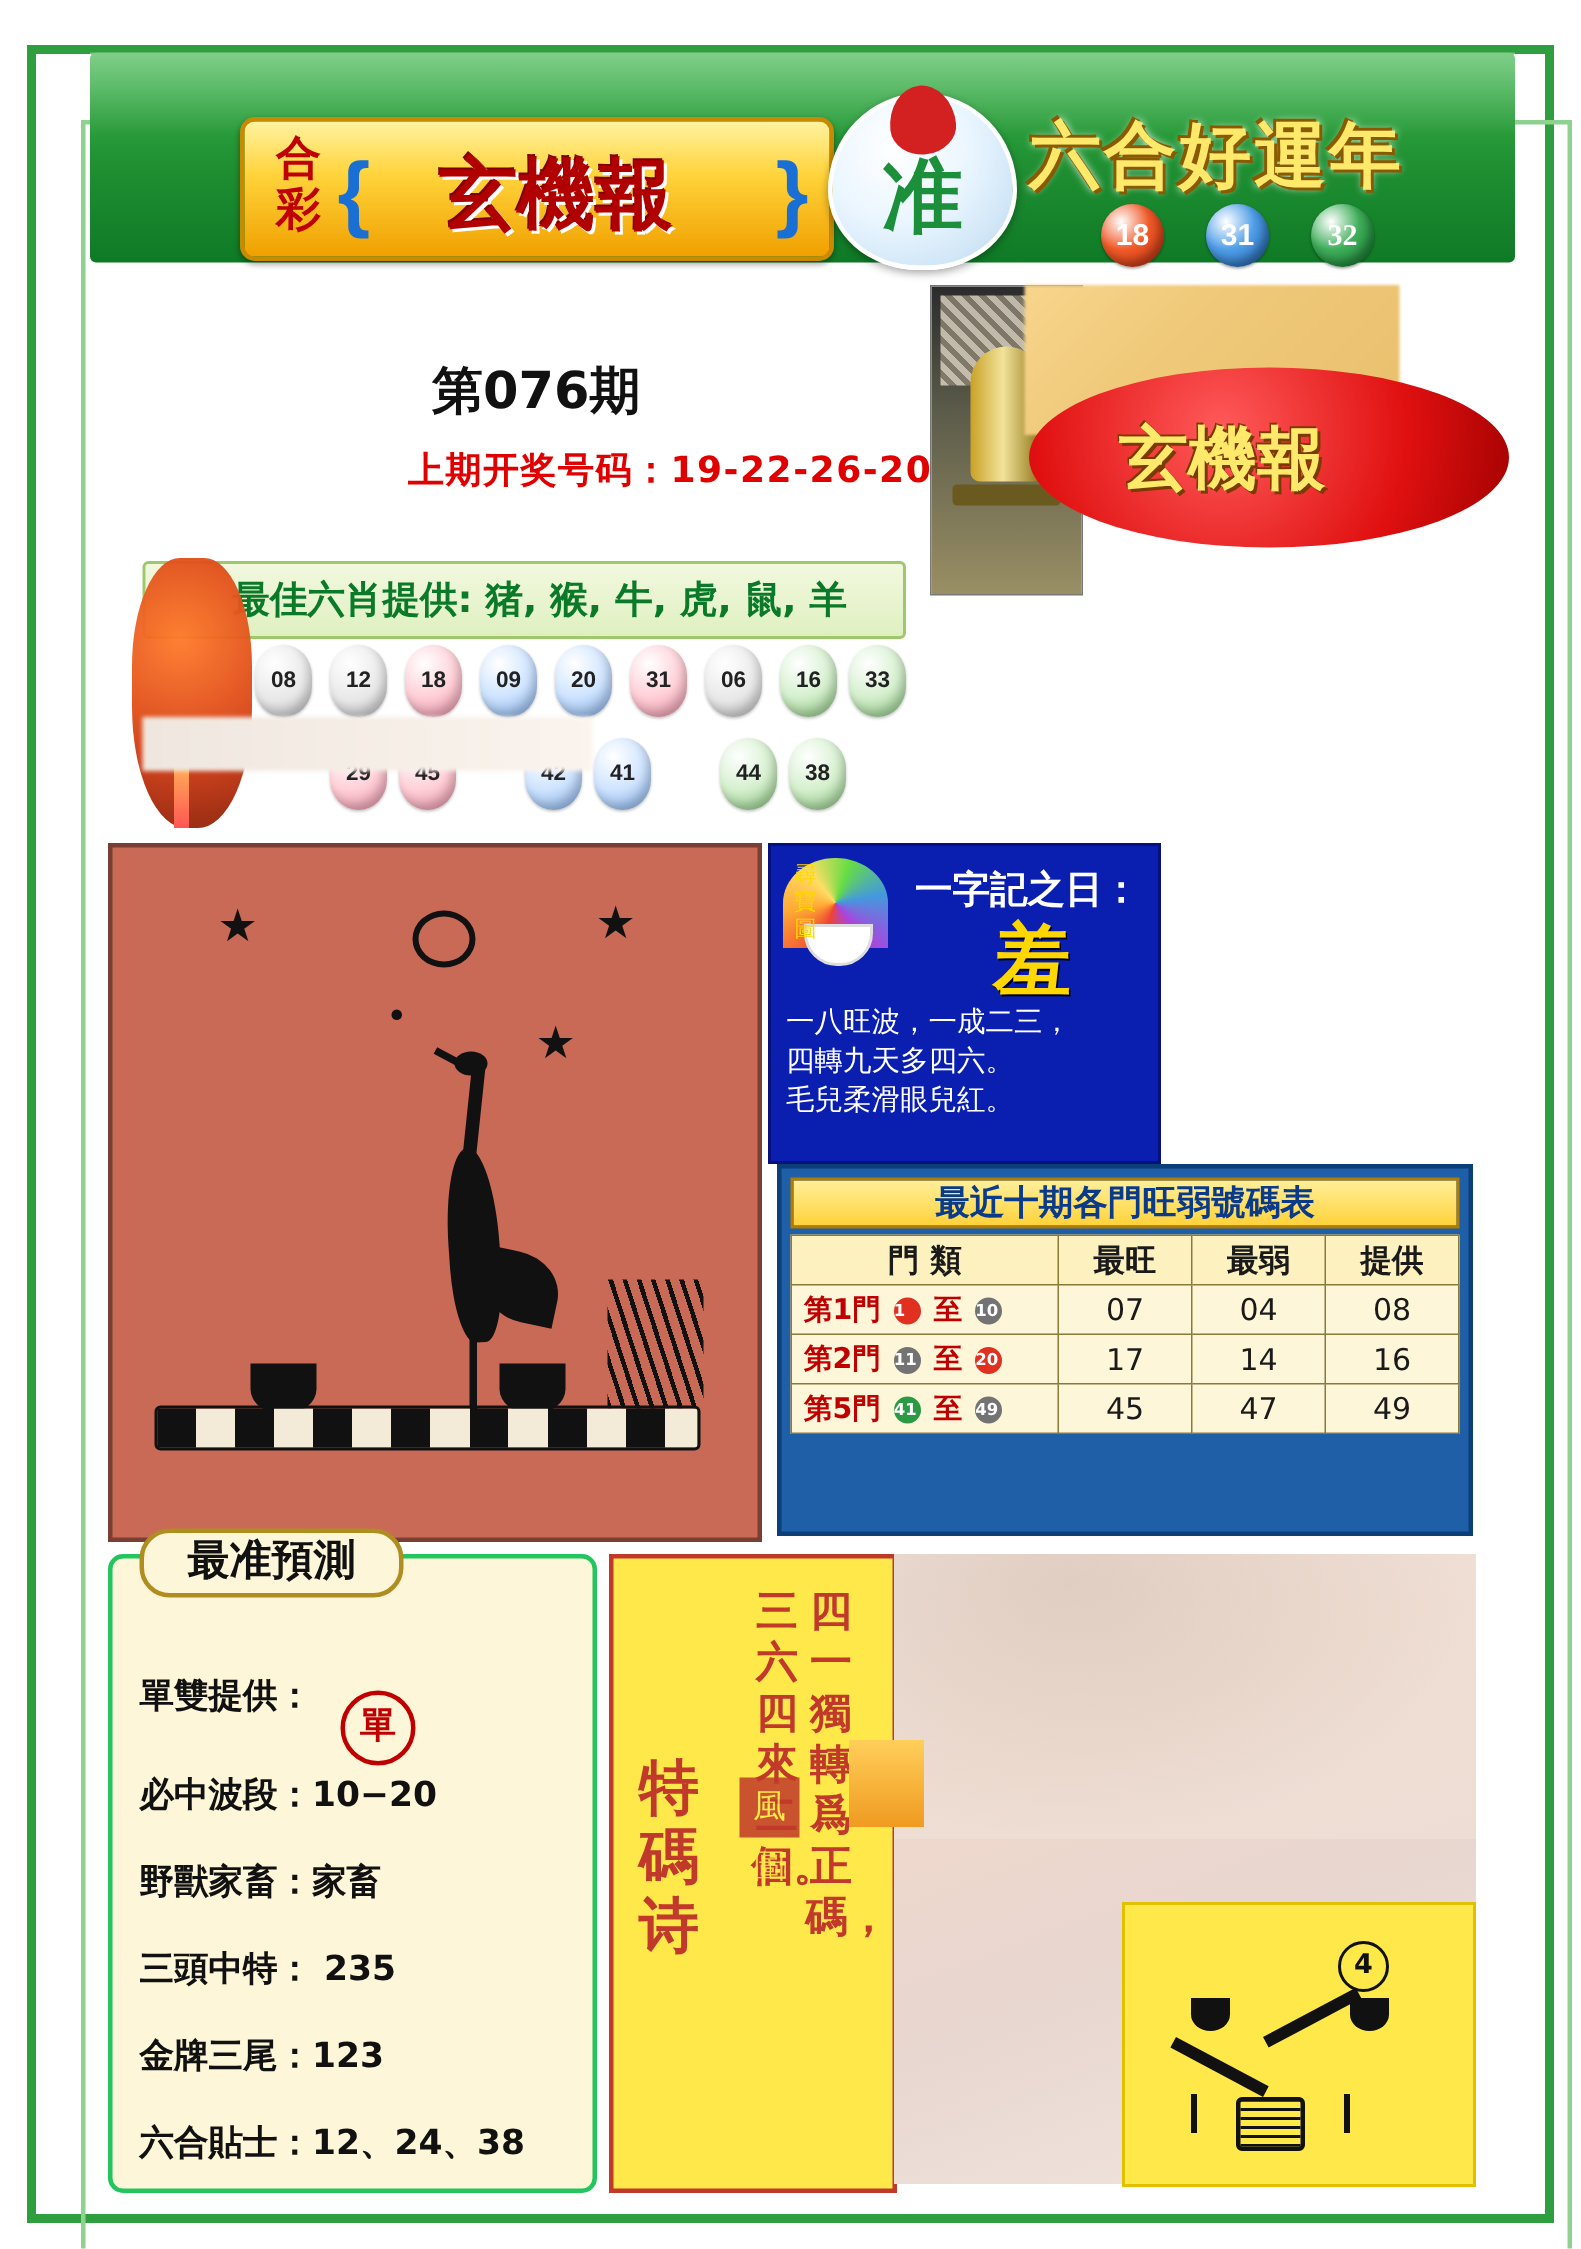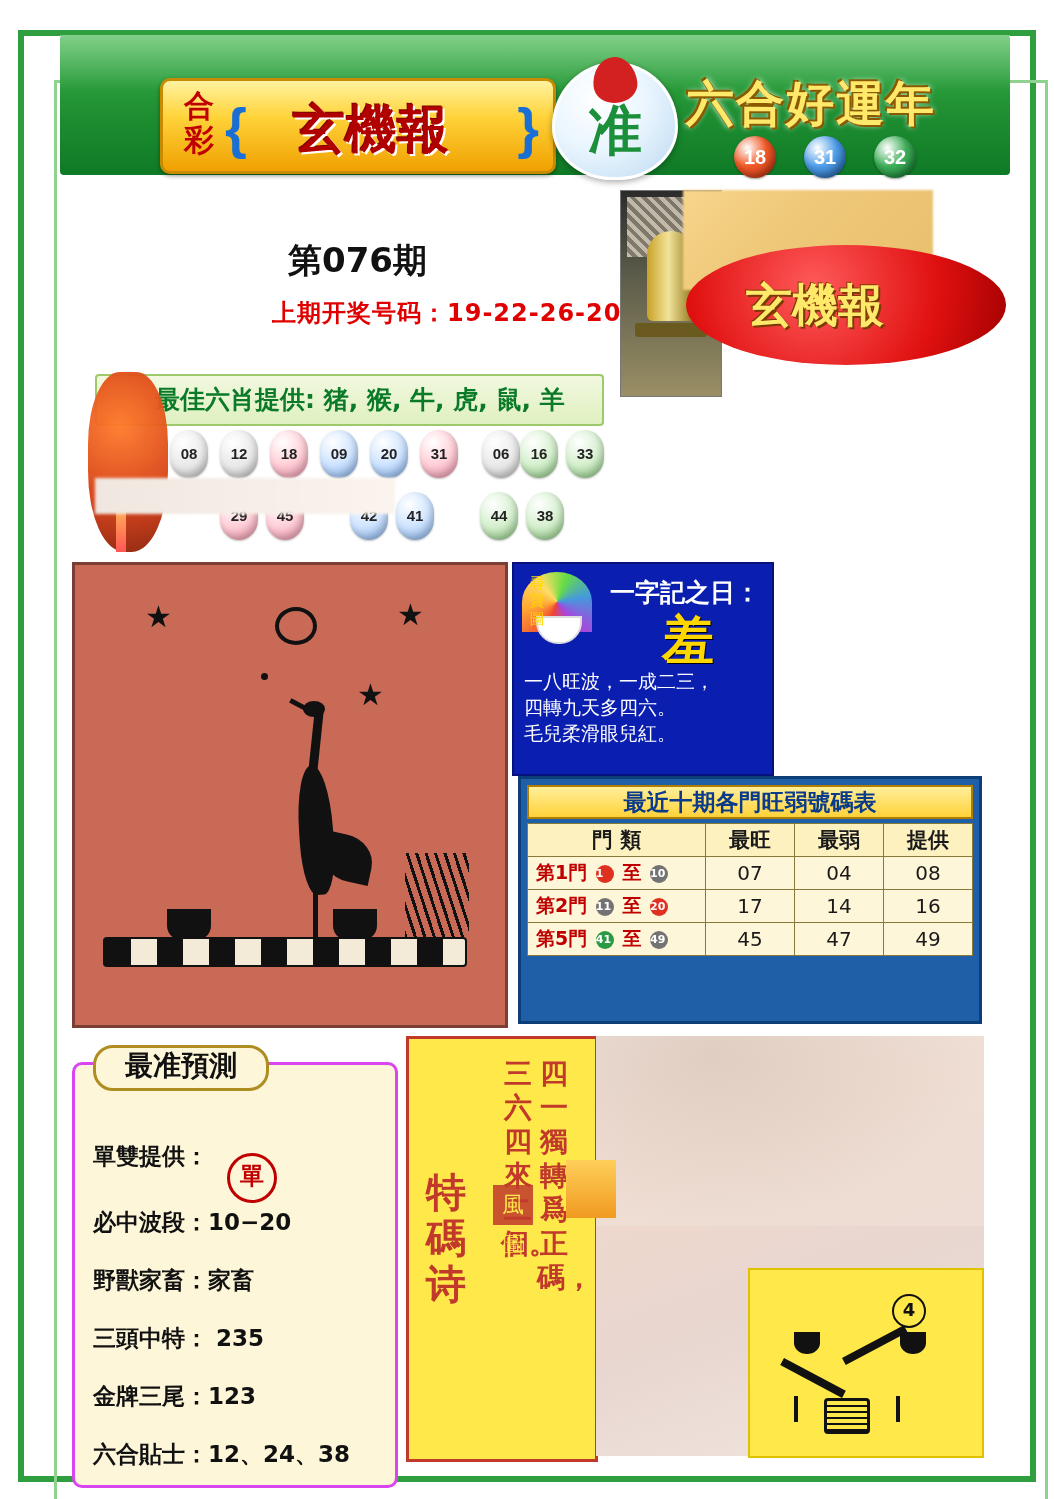--- a/index.html
+++ b/index.html
@@ -86,21 +86,21 @@
     letter-spacing:2px;
   }
   .hdr-balls{position:absolute;left:734px;top:136px;width:230px;height:40px;}
   .hdr-balls .ball{
     position:absolute;top:0;width:42px;height:42px;border-radius:50%;
     text-align:center;line-height:42px;font-size:20px;font-weight:bold;color:#fff;
     box-shadow:inset -3px -4px 6px rgba(0,0,0,.3), 0 1px 2px rgba(0,0,0,.4);
   }
   .hdr-balls .b1{left:0;background:radial-gradient(circle at 32% 28%,#ffffff 0%,#f05a28 45%,#c03010 100%);}
   .hdr-balls .b2{left:70px;background:radial-gradient(circle at 32% 28%,#ffffff 0%,#4f9ee8 45%,#1d5ea8 100%);}
-  .hdr-balls .b3{left:140px;background:radial-gradient(circle at 32% 28%,#ffffff 0%,#3fae5a 45%,#117a2e 100%);}
+  .hdr-balls .b3{left:140px;background:radial-gradient(circle at 32% 28%,#ffffff 0%,#3fae5a 45%,#117a2e 100%);font-family:Liberation Serif, serif;}
 
   
   .issue{
     position:absolute;left:288px;top:238px;font-size:34px;font-weight:bold;color:#111;
     font-family:"DejaVu Sans", sans-serif;
   }
   .prev{
     position:absolute;left:272px;top:297px;font-size:24px;font-weight:bold;color:#e00000;
     font-family:"DejaVu Sans", sans-serif;
     letter-spacing:1px;
@@ -323,22 +323,22 @@
   .minib{
     display:inline-block;width:18px;height:18px;border-radius:50%;
     font-size:11px;line-height:18px;color:#fff;vertical-align:middle;margin:0 2px;
   }
   .mb-r{background:#e03020;}
   .mb-b{background:#737373;}
   .mb-g{background:#2a9a45;}
 
   
   .pred{
-    position:absolute;left:72px;top:1062px;width:320px;height:420px;
-    background:#fdf6d8;border:3px solid #d946ef;border-radius:10px;
+    position:absolute;left:72px;top:1036px;width:320px;height:420px;
+    background:#fdf6d8;border:3px solid #22c55e;border-radius:10px;
   }
   .pred .ttl{
     position:absolute;left:18px;top:-20px;width:170px;height:40px;
     background:#fdf6d8;border:3px solid #b08d20;border-radius:20px;
     text-align:center;line-height:36px;font-size:28px;font-weight:bold;color:#111;
     font-family:"DejaVu Sans", sans-serif;
   }
   .pred .row{
     position:absolute;left:18px;font-size:23px;color:#111;font-weight:bold;
     font-family:"DejaVu Sans", sans-serif;
@@ -464,21 +464,21 @@
     <div class="tassel"></div>
   </div>
 
   <div class="ball-grid">
     <div class="nb c-gray" style="left:0px;top:0px;">08</div>
     <div class="nb c-gray" style="left:50px;top:0px;">12</div>
     <div class="nb c-pink" style="left:100px;top:0px;">18</div>
     <div class="nb c-blue" style="left:150px;top:0px;">09</div>
     <div class="nb c-blue" style="left:200px;top:0px;">20</div>
     <div class="nb c-pink" style="left:250px;top:0px;">31</div>
-    <div class="nb c-gray" style="left:312px;top:0px;">06</div>
+    <div class="nb c-gray" style="left:300px;top:0px;">06</div>
     <div class="nb c-green" style="left:350px;top:0px;">16</div>
     <div class="nb c-green" style="left:396px;top:0px;">33</div>
 
     <div class="nb c-pink" style="left:50px;top:62px;">29</div>
     <div class="nb c-pink" style="left:96px;top:62px;">45</div>
     <div class="nb c-blue" style="left:180px;top:62px;">42</div>
     <div class="nb c-blue" style="left:226px;top:62px;">41</div>
     <div class="nb c-green" style="left:310px;top:62px;">44</div>
     <div class="nb c-green" style="left:356px;top:62px;">38</div>
   </div>

